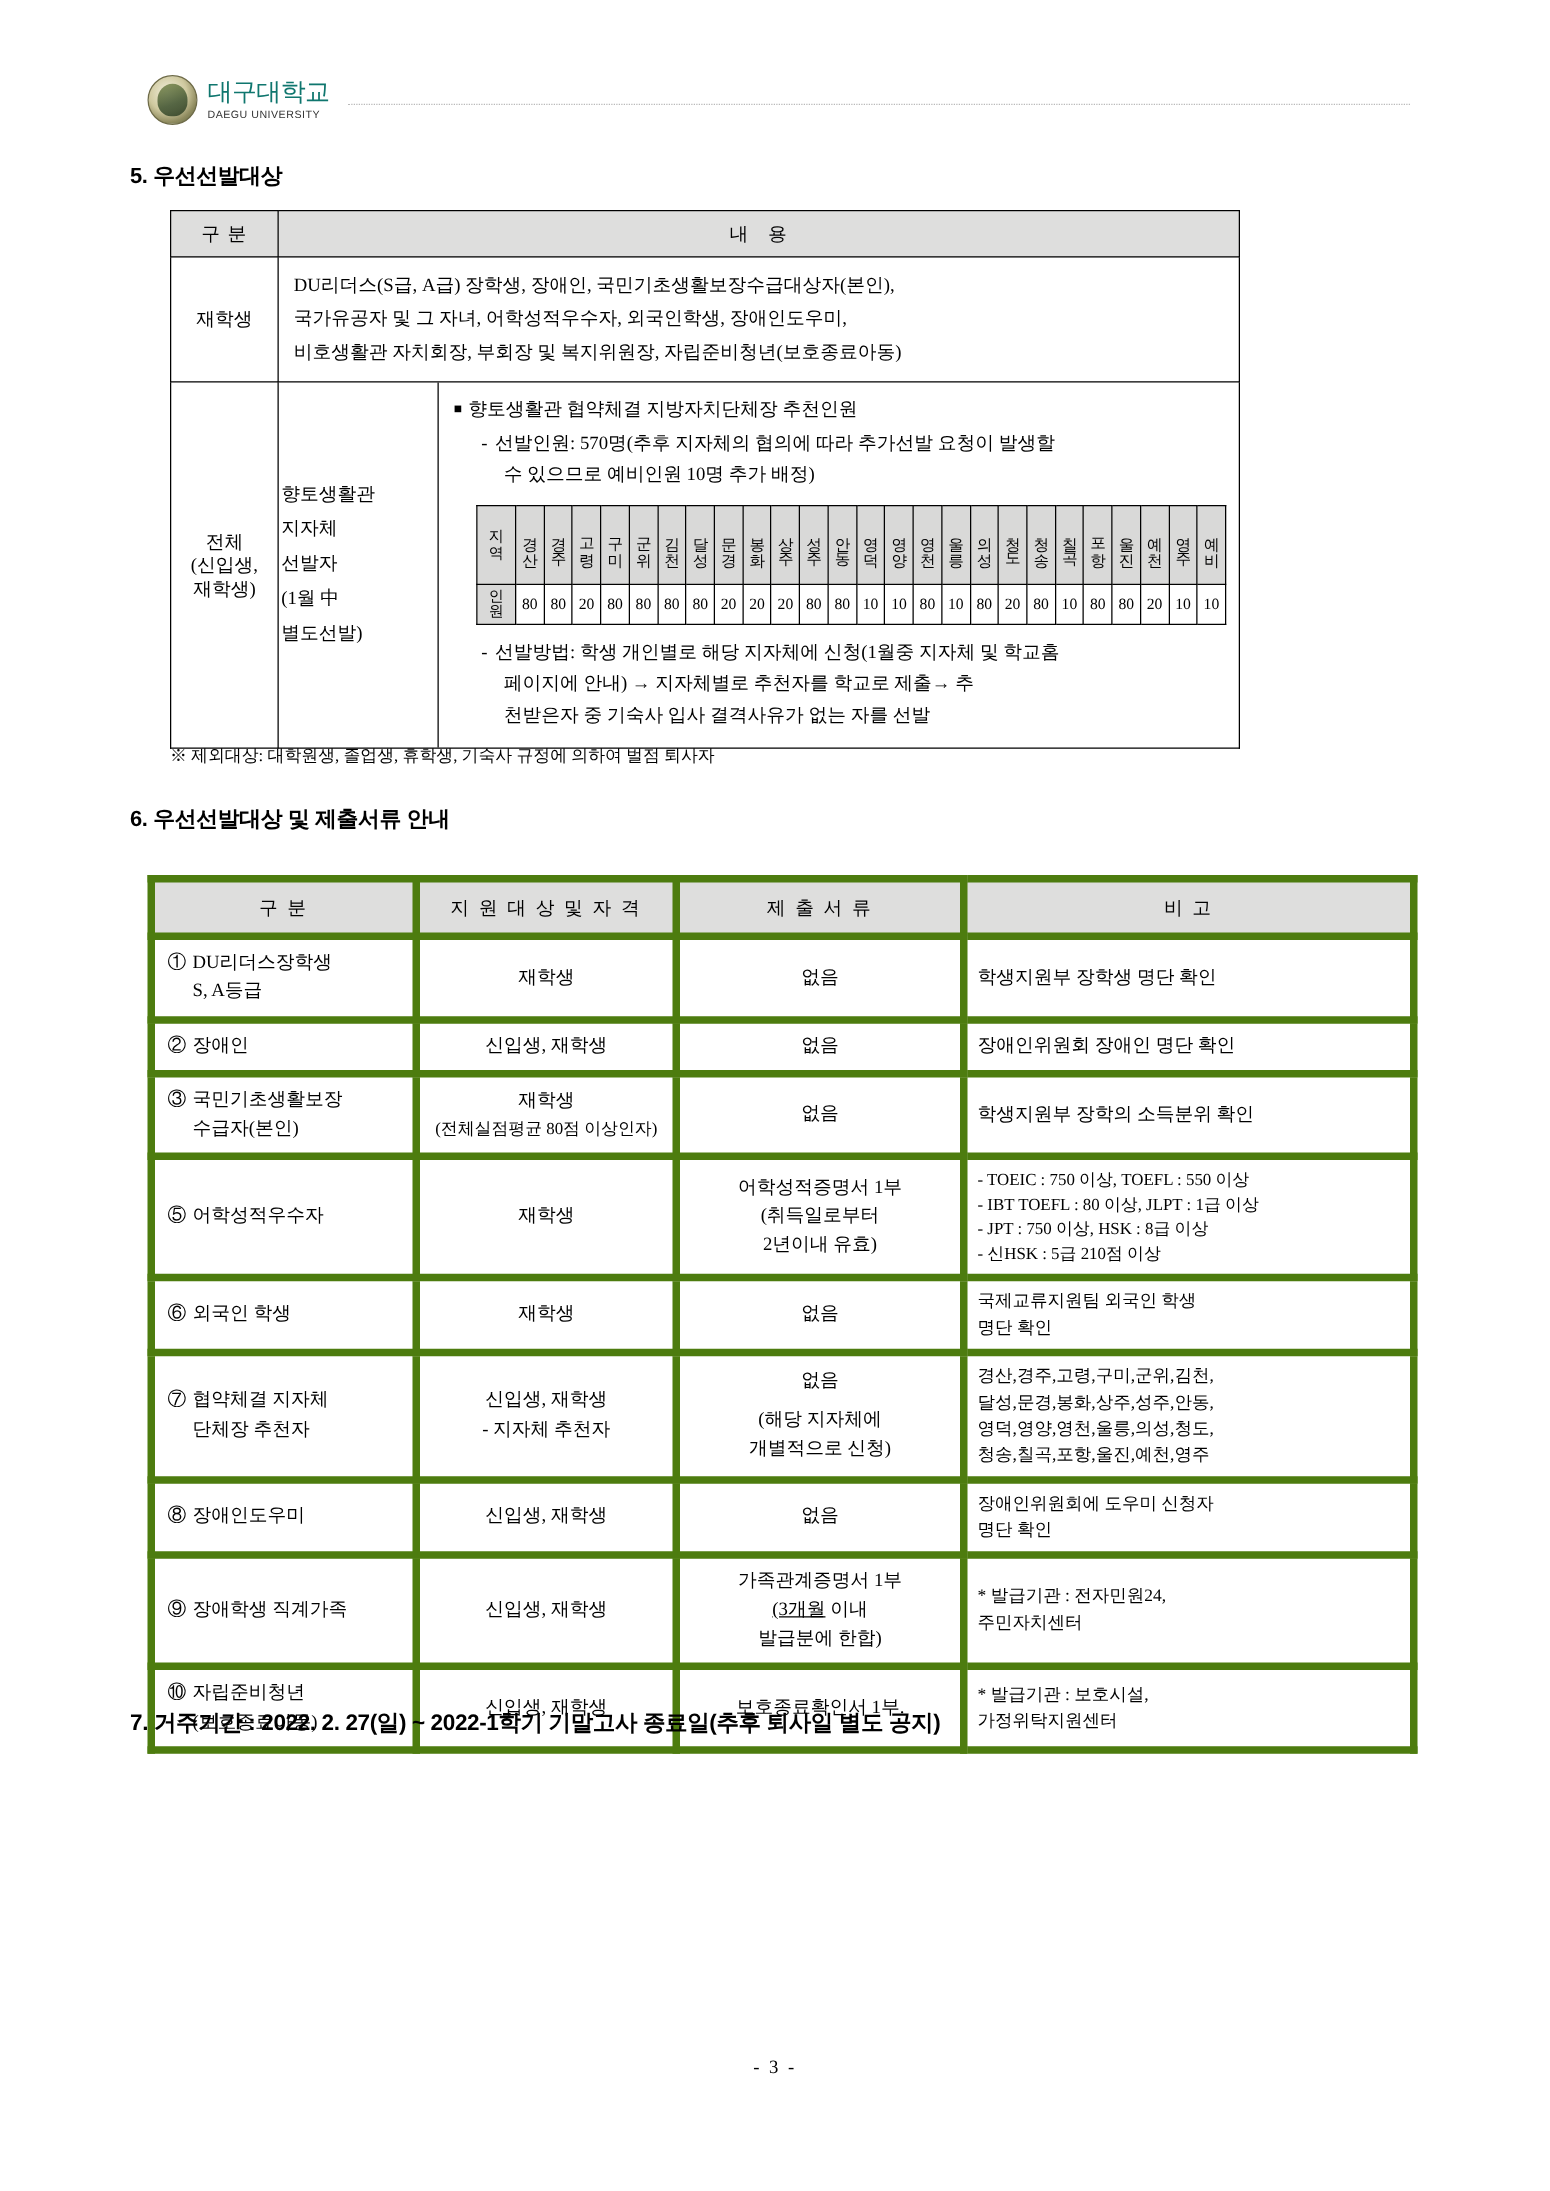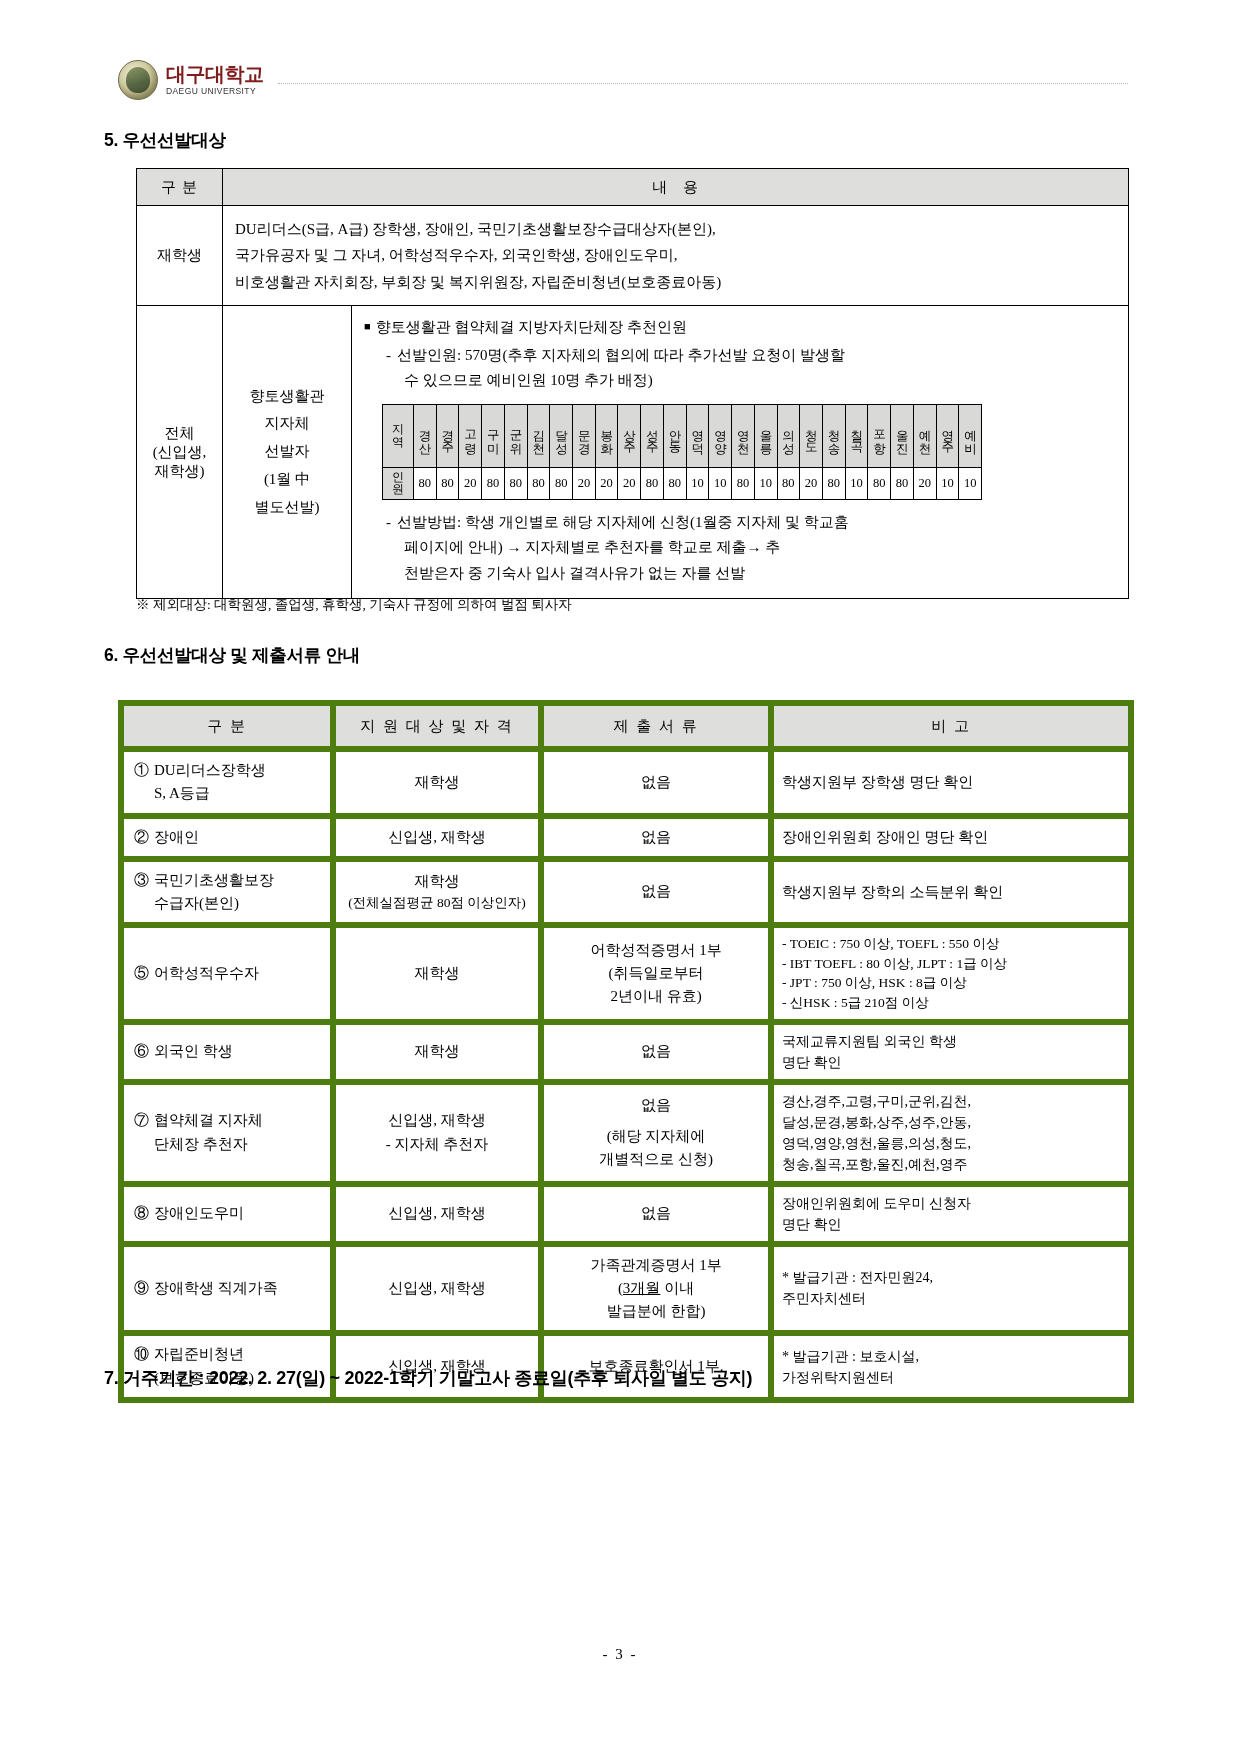--- a/index.html
+++ b/index.html
@@ -53,23 +53,23 @@
     left: 7px; top: 6px;
     width: 24px; height: 26px;
     border-radius: 50% 50% 45% 45%;
     background: linear-gradient(160deg, #7b8a4c 0%, #3e5230 60%, #2d3d24 100%);
     opacity: .85;
   }
   .logo-text { line-height: 1.05; }
   .logo-ko {
     font-family: "Liberation Sans", sans-serif;
     font-size: 20px;
-    font-weight: bold;
+    font-weight: normal;
     letter-spacing: -0.5px;
-    color: #7f1d1d;
+    color: #0f766e;
   }
   .logo-en {
     font-family: "Liberation Sans", sans-serif;
     font-size: 8.5px;
     letter-spacing: 0.4px;
     color: #333;
     margin-top: 2px;
   }
   .header-rule {
     flex: 1 1 auto;
@@ -93,41 +93,40 @@
   #sec7-title { left: 104px; top: 1366px; font-size: 18px; }
 
   
   table {
     border-collapse: collapse;
   }
   .tbl5 {
     position: absolute;
     left: 136px;
     top: 168px;
-    width: 993px;
+    width: 856px;
     table-layout: fixed;
   }
   .tbl5 th, .tbl5 td {
     border: 1px solid #000;
     font-size: 15px;
     vertical-align: middle;
   }
   .tbl5 thead th {
     background: #dededd;
     font-weight: normal;
     height: 34px;
     text-align: center;
     letter-spacing: 6px;
     padding-left: 6px;
   }
   .tbl5 .c-gubun { width: 86px; text-align: center; }
   .tbl5 .c-body { padding: 10px 12px; line-height: 1.75; }
   .tbl5 .c-mid {
     width: 124px;
-    text-align: center;
     line-height: 1.85;
     padding: 6px 2px;
   }
   .tbl5 .c-content { padding: 10px 10px 12px 12px; }
   .list-dot { margin: 0 0 6px 0; }
   .list-dot .sq { font-size: 11px; vertical-align: 2px; margin-right: 5px; }
   .sub-line {
     margin-left: 22px;
     text-indent: -18px;
     padding-left: 18px;

